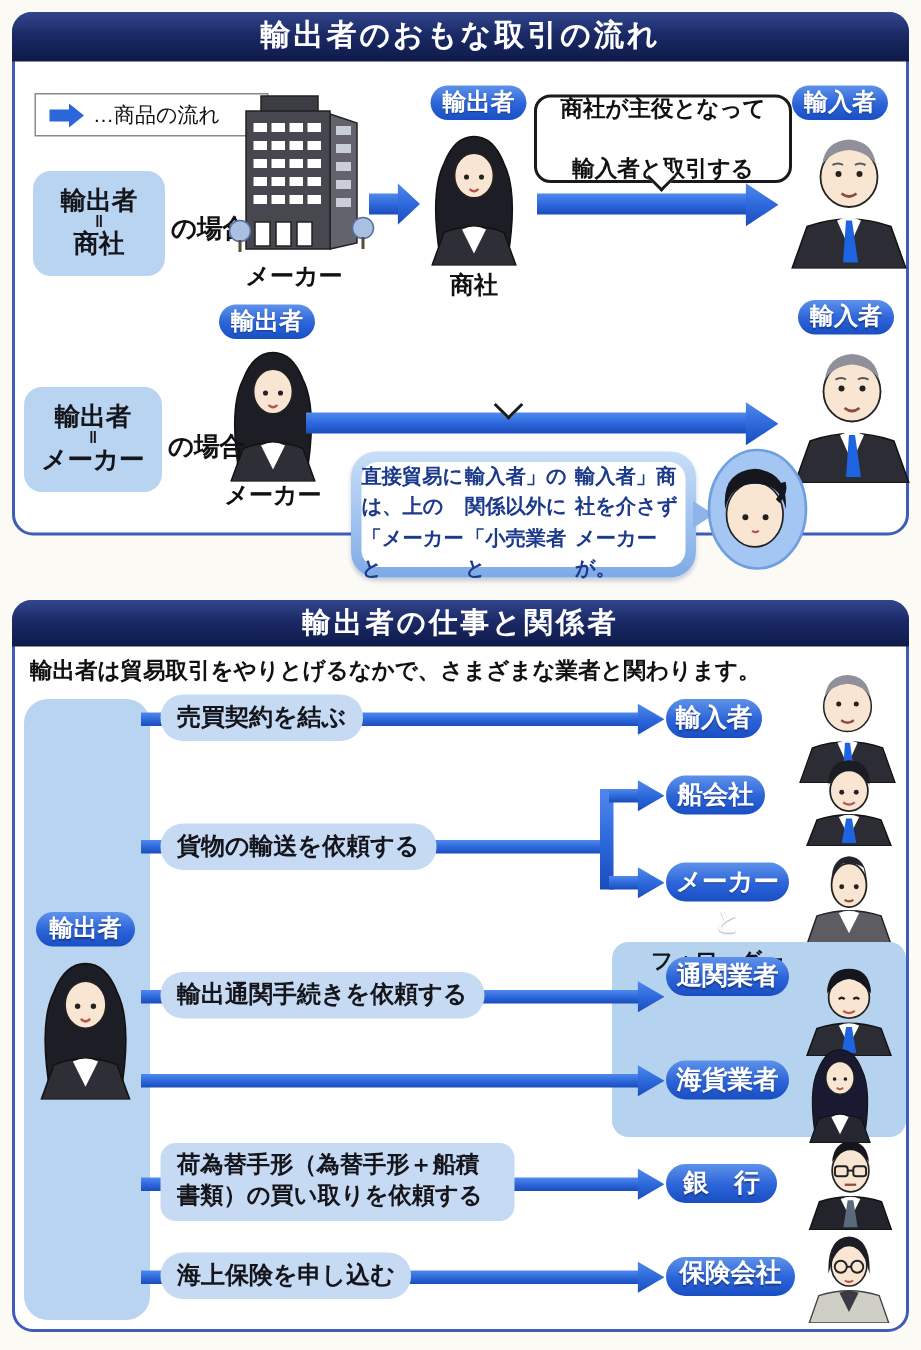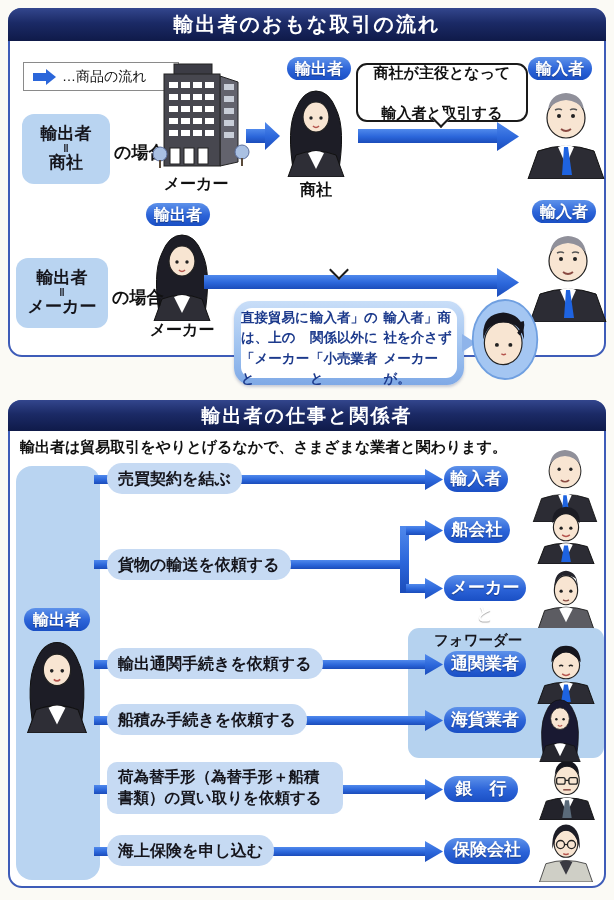--- a/index.html
+++ b/index.html
@@ -316,37 +316,36 @@
       <path d="M23 24 Q23 8 35 7 Q47 8 47 24 L45 15 Q40 11 31 12 Q25 15 23 24 Z" fill="#23232b"></path>
       <circle cx="30" cy="28" r="1.7" fill="#222"></circle>
         <circle cx="40" cy="28" r="1.7" fill="#222"></circle>
       <path d="M32 37 Q35 39 38 37" stroke="#8a4a42" stroke-width="1.5" fill="none"></path>
     </svg>
   </div>
 
   <div class="hbar" style="left:84px;top:258px;width:334px;height:9px;"></div>
   <div class="ahead" style="left:415px;top:252px;width:18px;height:21px;"></div>
   <div class="pill" style="left:97px;top:246px;height:31px;">輸出通関手続きを依頼する</div>
-  <div class="badge md" style="left:434px;top:249px;width:82px;z-index:2;">通関業者</div>
+  <div class="badge md" style="left:434px;top:236px;width:82px;z-index:2;">通関業者</div>
   <div class="abs" style="left:522px;top:238px;z-index:2;">
     <svg viewBox="0 0 70 66" width="68" height="64">
       <path d="M6 66 L13 47 Q35 40 57 47 L64 66 Z" fill="#2c2c34" stroke="#111"></path>
       <path d="M28 45 L35 59 L42 45 Q35 42 28 45 Z" fill="#fff"></path>
       <path d="M33 46 L37 46 L40 64 L30 64 Z" fill="#1e63e0"></path>
       <ellipse cx="35" cy="26" rx="14" ry="14" fill="#f8e5d2" stroke="#222" stroke-width="1.2"></ellipse>
       <path d="M20 20 Q22 6 35 6 Q48 6 50 20 L50 23 Q42 13 35 13 Q28 13 20 23 Z" fill="#15151d"></path>
       <path d="M28 27 Q30 25 32 27" stroke="#222" stroke-width="1.6" fill="none"></path>
       <path d="M38 27 Q40 25 42 27" stroke="#222" stroke-width="1.6" fill="none"></path>
       <path d="M31 35 Q35 38 39 35" stroke="#b5544d" stroke-width="1.5" fill="none"></path>
     </svg>
   </div>
 
   <div class="hbar" style="left:84px;top:314px;width:334px;height:9px;"></div>
   <div class="ahead" style="left:415px;top:308px;width:18px;height:21px;"></div>
-  <div class="pill" style="left:97px;top:302px;height:31px;">船積み手続きを依頼する</div>
   <div class="badge md" style="left:434px;top:305px;width:82px;z-index:2;">海貨業者</div>
   <div class="abs" style="left:524px;top:292px;z-index:2;">
     <svg viewBox="0 0 72 94" width="52" height="68">
       <path d="M14 92 Q6 46 16 26 Q23 8 36 8 Q49 8 56 26 Q66 46 58 92 Z" fill="#191932" stroke="#111"></path>
       <path d="M8 94 L16 72 Q36 64 56 72 L64 94 Z" fill="#26262e" stroke="#111"></path>
       <path d="M28 70 L36 86 L44 70 Q36 66 28 70 Z" fill="#fff"></path>
       <ellipse cx="36" cy="34" rx="13" ry="15" fill="#f8e5d2" stroke="#222" stroke-width="1.2"></ellipse>
       <path d="M23 30 Q22 13 36 12 Q50 13 49 32 Q46 18 38 17 Q27 18 23 30 Z" fill="#191932"></path>
       <circle cx="31" cy="35" r="1.7" fill="#222"></circle>
         <circle cx="41" cy="35" r="1.7" fill="#222"></circle>

